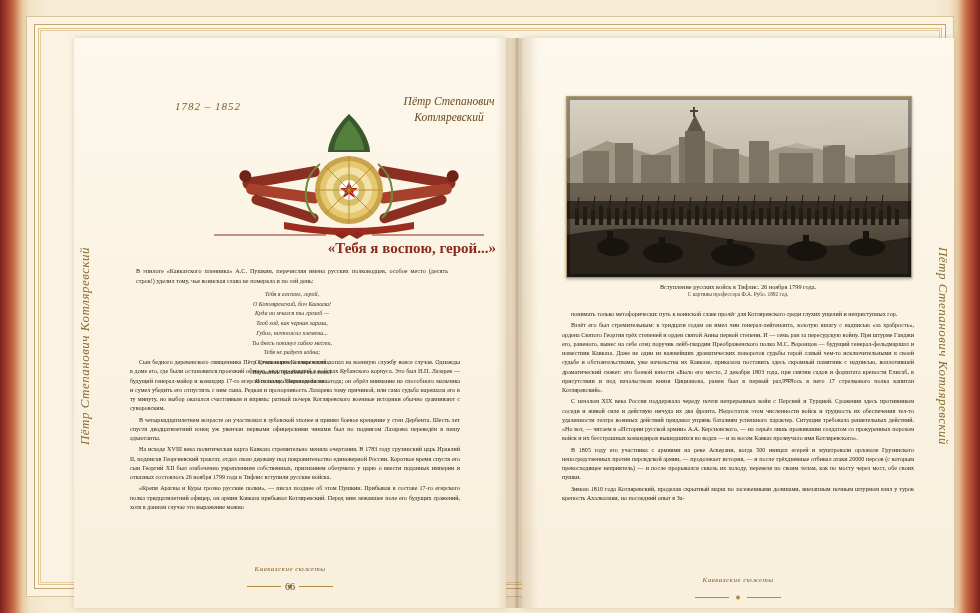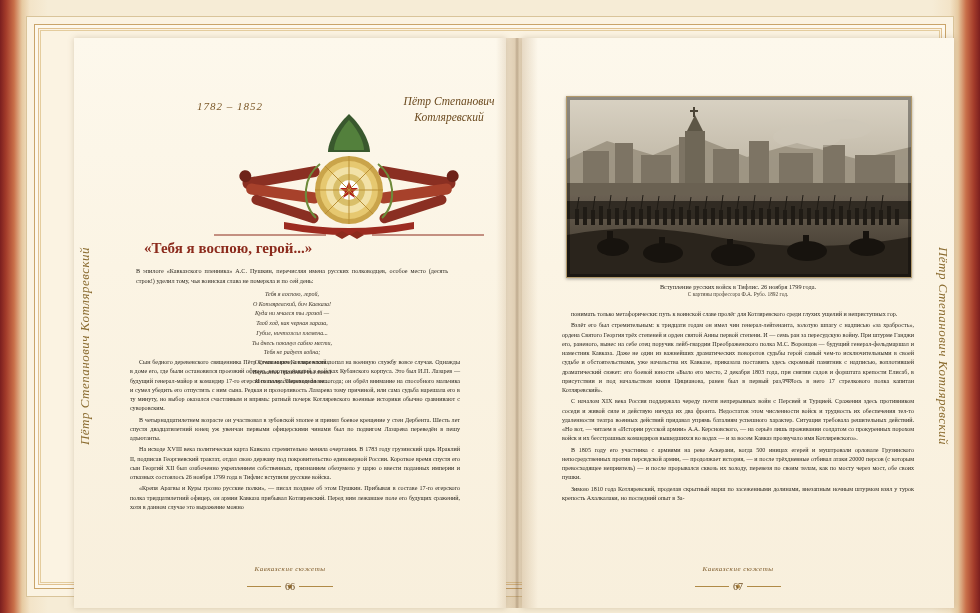--- a/index.html
+++ b/index.html
@@ -53,40 +53,40 @@
   }
   .side-title.left{
     left:-88px;top:300px;transform:rotate(-90deg);transform-origin:center;
   }
   .side-title.right{
     right:-88px;top:300px;transform:rotate(90deg);transform-origin:center;
   }
 
   
   .dates{
-    position:absolute;left:123px;top:62px;
+    position:absolute;left:101px;top:62px;
     font-style:italic;font-size:11px;color:#7d5a2a;letter-spacing:1px;text-align:center;
   }
   .person-name{
     position:absolute;left:300px;top:56px;width:150px;text-align:center;
     font-style:italic;font-size:11.5px;color:#6b4a1f;line-height:1.35;
   }
 
   
   .emblem{
     position:absolute;left:150px;top:72px;width:250px;height:130px;
   }
   .emblem svg{display:block;}
 
   .rule-orn{
     position:absolute;left:130px;top:188px;width:290px;height:10px;
   }
 
   .art-title{
-    position:absolute;left:70px;top:202px;width:352px;text-align:left;
+    position:absolute;left:70px;top:202px;width:352px;text-align:right;
     font-size:15px;font-weight:bold;color:#8c2b1d;
     font-family:"Liberation Serif",serif;
   }
   .lead{
     position:absolute;left:62px;top:228px;width:312px;
     font-size:6.2px;line-height:1.55;text-align:justify;color:#2e2a22;
   }
   .verse{
     position:absolute;left:62px;top:252px;width:312px;
     text-align:center;font-style:italic;font-size:6px;line-height:1.62;color:#3a3228;
@@ -388,19 +388,18 @@
 
       <div class="footer">
         <div class="hdr">Кавказские сюжеты</div>
         <div class="orn">
           <svg width="86" height="5" viewBox="0 0 86 5">
               <line x1="0" y1="2.5" x2="34" y2="2.5" stroke="#b08a46" stroke-width="1"></line>
               <line x1="52" y1="2.5" x2="86" y2="2.5" stroke="#b08a46" stroke-width="1"></line>
               <circle cx="43" cy="2.5" r="2" fill="#b08a46"></circle>
             </svg>
         </div>
-        <div class="num">67</div>
       </div>
     </div>
 
     <div class="gutter"></div>
   </div>
 </div>
 
 </body></html>

